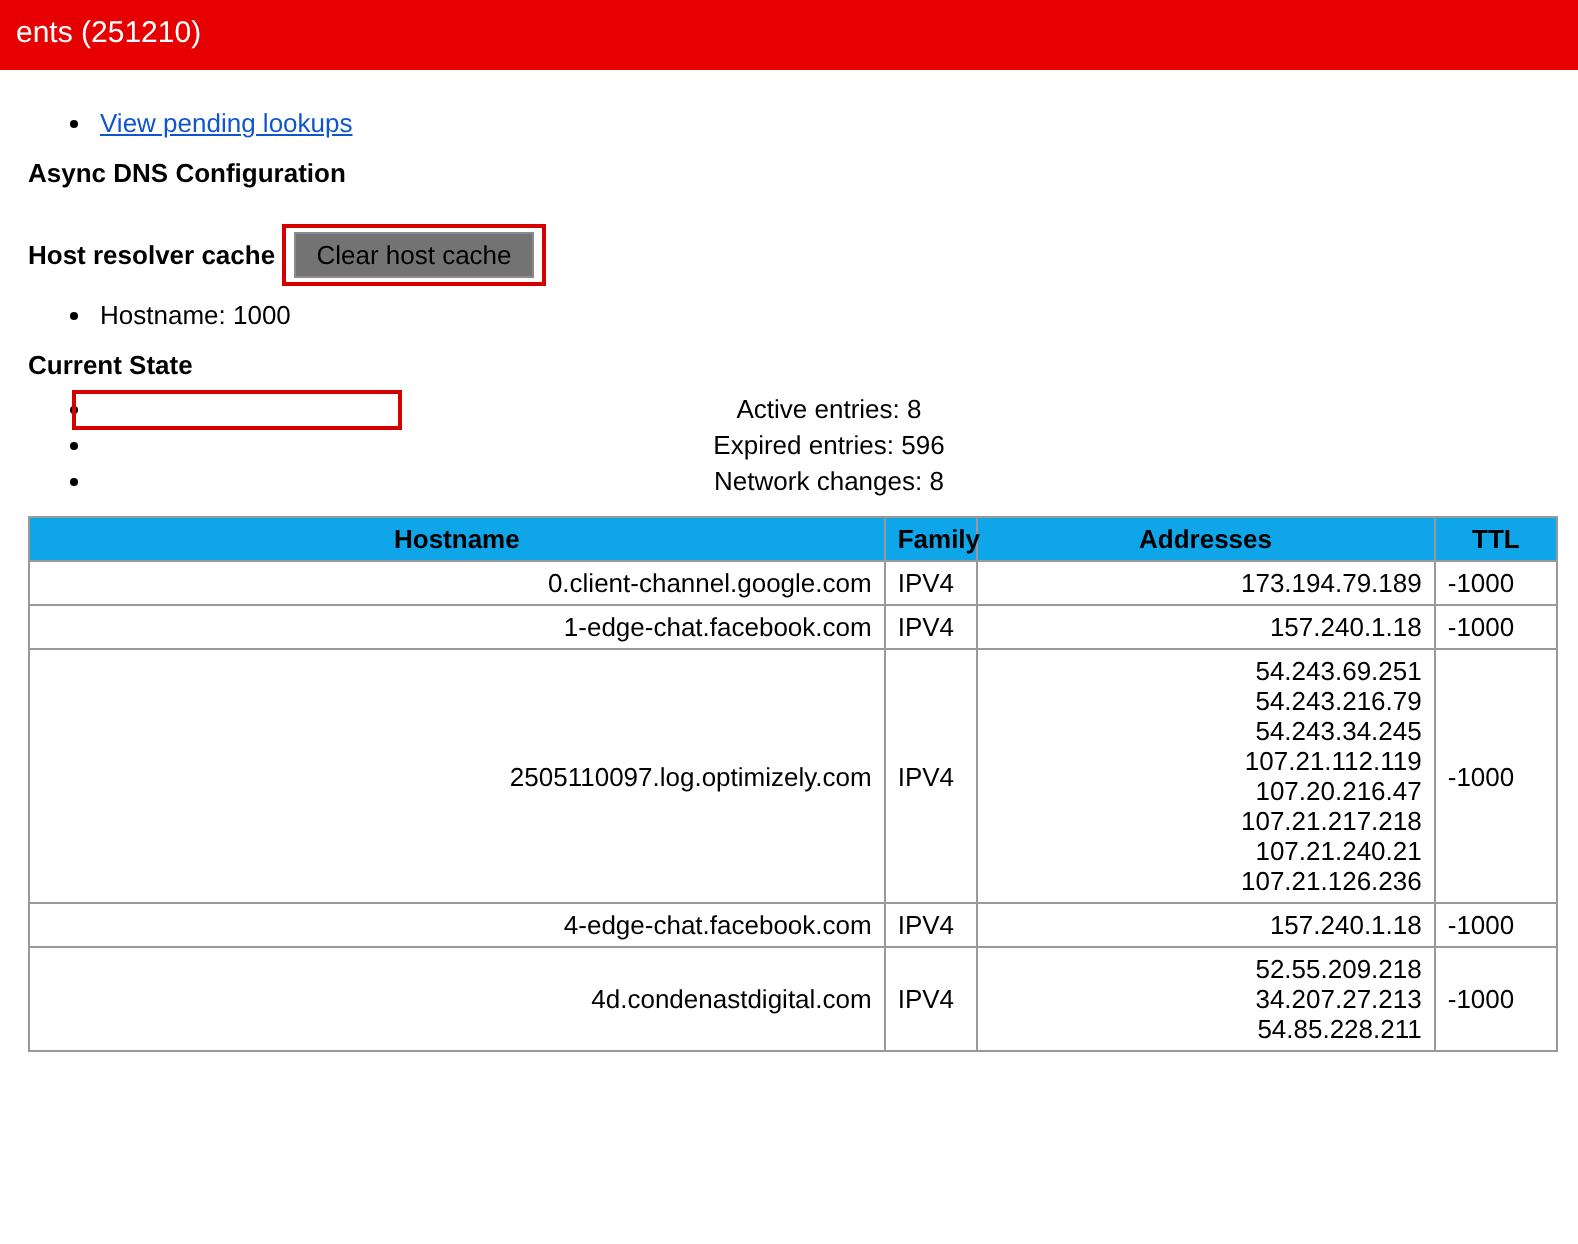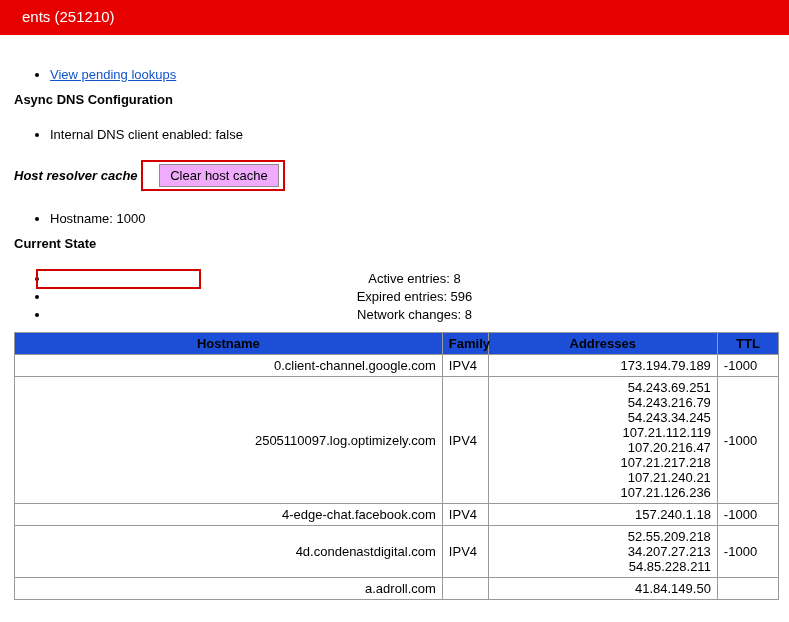--- a/index.html
+++ b/index.html
@@ -7,54 +7,52 @@
       margin: 0;
       font-family: "Segoe UI", Tahoma, sans-serif;
       font-size: 13px;
       color: #000;
       background: #fff;
       width: 789px;
     }
     .topbar {
       background: #e70000;
       color: #fff;
-      padding: 8px 22px;
+      padding: 8px 8px;
       font-size: 15px;
       border-bottom: 2px solid #e70000;
     }
     .content {
       padding: 12px 10px 10px 14px;
     }
-    ul { margin: 20px 0 10px 0; padding-left: 36px; }
+    ul { margin: 7px 0 10px 0; padding-left: 36px; }
     li { margin: 3px 0; }
     li::marker { color: #000; }
     .link {
       color: #1155cc;
       text-decoration: underline;
     }
     .section-title {
       font-weight: bold;
       margin-top: 1px;
       margin-bottom: 4px;
     }
     .inline-label {
       font-weight: bold;
       display: inline-block;
       vertical-align: middle;
-      font-style: italic;
     }
     .btn {
       font-family: inherit;
       font-size: 13px;
       padding: 3px 10px;
-      background: #f0abfc;
+      background: #737373;
       border: 1px solid #8b8b8b;
       cursor: pointer;
       vertical-align: middle;
-      margin-left: 12px;
     }
     .hl-red-box {
       border: 2px solid #d40000;
       display: inline-block;
       padding: 2px 4px;
       margin-left: 0px;
     }
     .hl-red-box.bullet-wrap {
       position: absolute;
       border: 2px solid #d40000;
@@ -68,21 +66,21 @@
       table-layout: fixed;
     }
     table.dns th, table.dns td {
       border: 1px solid #999;
       padding: 3px 6px;
       text-align: right;
       font-size: 13px;
       vertical-align: middle;
     }
     table.dns th {
-      background: #1d4ed8;
+      background: #0ea5e9;
       text-align: center;
       font-weight: bold;
       margin-top: 39px;
     }
     col.c-host { width: 56%; }
     col.c-fam  { width: 6%; }
     col.c-addr { width: 30%; }
     col.c-ttl  { width: 8%; }
     table.dns td.ttl { text-align: left; }
     table.dns td.fam { text-align: left; }
@@ -98,25 +96,20 @@
 
 <div class="content">
 
   <ul>
     <li>
       <a href="#" class="link">View pending lookups</a>
     </li>
   </ul>
 
   <div class="section-title">Async DNS Configuration</div>
-  <ul>
-    <li>
-      <span>Internal DNS client enabled: </span><span>false</span>
-    </li>
-  </ul>
 
   <div class="cache-row">
     <span class="inline-label">Host resolver cache</span>
     <span class="hl-red-box">
       <button class="btn">Clear host cache</button>
     </span>
   </div>
 
   <ul>
     <li>
@@ -159,20 +152,28 @@
     <tbody id="dns-body">
         <tr>
           <td>0.client-channel.google.com</td>
           <td class="fam">IPV4</td>
           <td>
             <span class="addr-line">173.194.79.189</span>
           </td>
           <td class="ttl">-1000</td>
         </tr>
         <tr>
+          <td>1-edge-chat.facebook.com</td>
+          <td class="fam">IPV4</td>
+          <td>
+            <span class="addr-line">157.240.1.18</span>
+          </td>
+          <td class="ttl">-1000</td>
+        </tr>
+        <tr>
           <td>2505110097.log.optimizely.com</td>
           <td class="fam">IPV4</td>
           <td>
             <span class="addr-line">54.243.69.251</span>
             <span class="addr-line">54.243.216.79</span>
             <span class="addr-line">54.243.34.245</span>
             <span class="addr-line">107.21.112.119</span>
             <span class="addr-line">107.20.216.47</span>
             <span class="addr-line">107.21.217.218</span>
             <span class="addr-line">107.21.240.21</span>
@@ -191,24 +192,16 @@
         <tr>
           <td>4d.condenastdigital.com</td>
           <td class="fam">IPV4</td>
           <td>
             <span class="addr-line">52.55.209.218</span>
             <span class="addr-line">34.207.27.213</span>
             <span class="addr-line">54.85.228.211</span>
           </td>
           <td class="ttl">-1000</td>
         </tr>
-        <tr>
-          <td>a.adroll.com</td>
-          <td class="fam"></td>
-          <td>
-            <span class="addr-line">41.84.149.50</span>
-          </td>
-          <td class="ttl"></td>
-        </tr>
       </tbody>
   </table>
 
 </div>
 
 </body></html>

